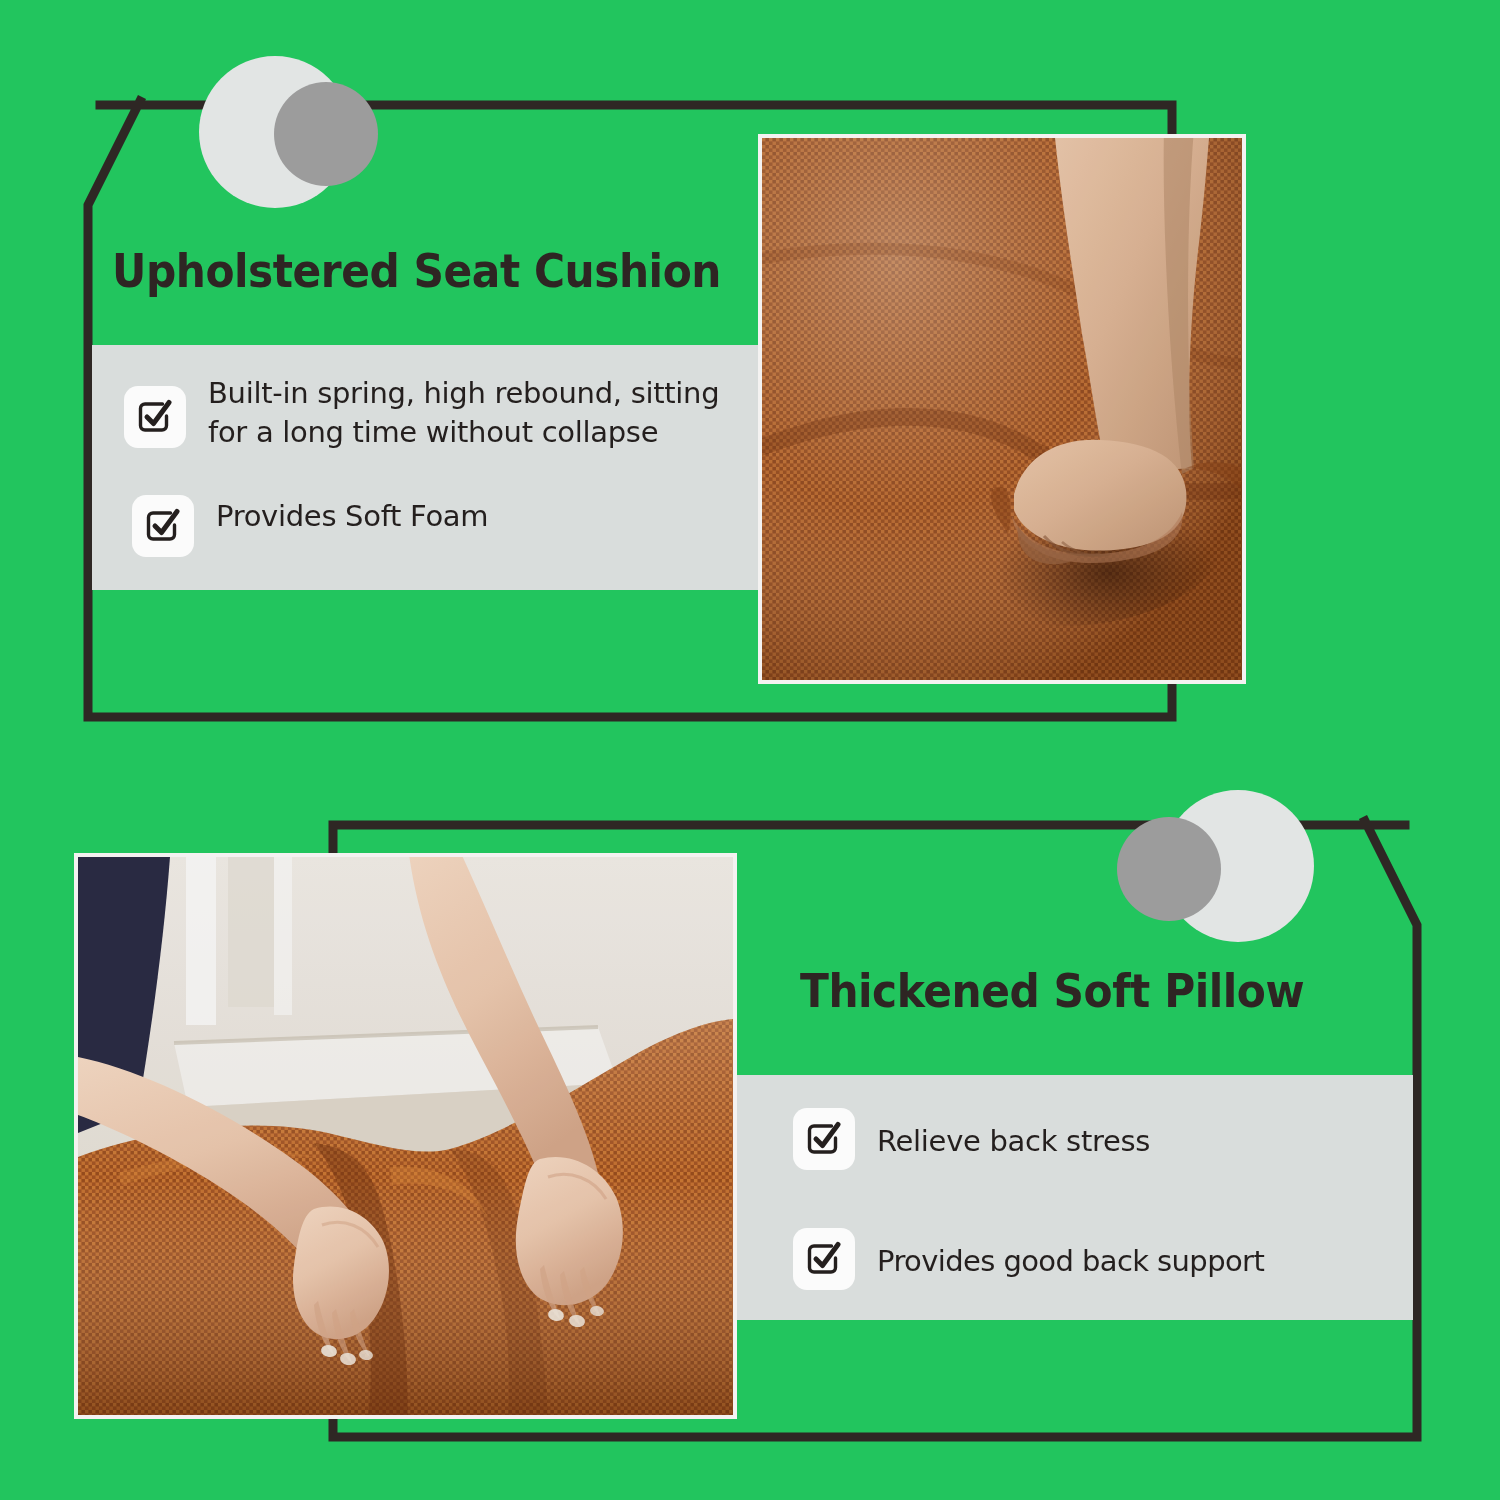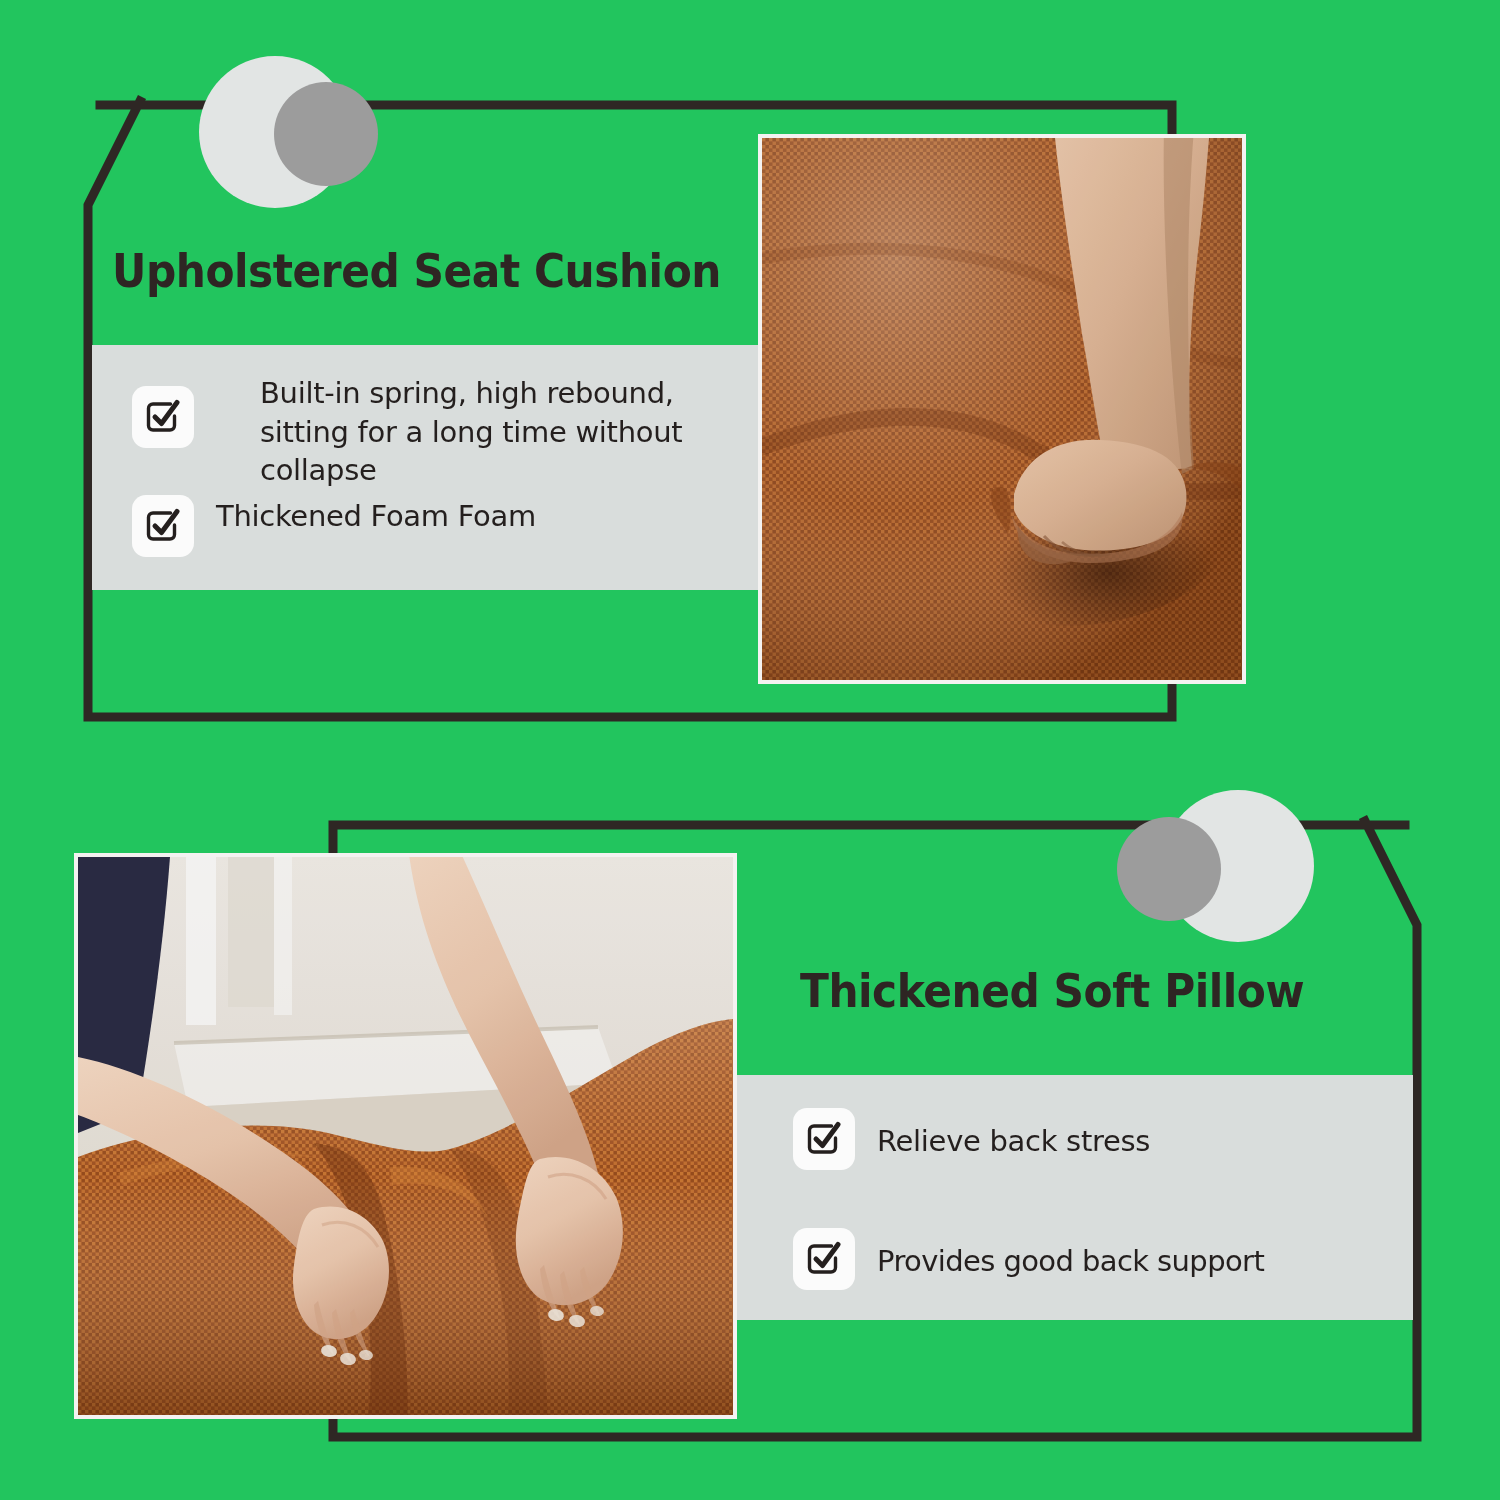--- a/index.html
+++ b/index.html
@@ -121,21 +121,21 @@
     font-family: "DejaVu Sans", sans-serif;
     font-size: 29px;
     line-height: 1.33;
     font-weight: 500;
     letter-spacing: -0.3px;
     padding-top: 2px;
   }
   .feature-text.tight { letter-spacing: -0.6px; }
 
   
-  .row-t1 { left: 132px; top: 372px; width: 620px; gap: 44px; }
+  .row-t1 { left: 124px; top: 372px; width: 620px; }
   .row-t1 .check-badge { margin-top: 14px; }
   .row-t2 { left: 132px; top: 495px; width: 620px; }
 
   
   .row-b1 { left: 793px; top: 1108px; width: 620px; }
   .row-b2 { left: 793px; top: 1228px; width: 640px; }
   .row-b1 .feature-text, .row-b2 .feature-text { padding-top: 14px; }
 </style>
 </head>
 <body>
@@ -167,21 +167,21 @@
     <div class="feature-text">Built-in spring, high rebound, sitting for a long time without collapse</div>
   </div>
 
   <div class="feature-row row-t2">
     <div class="check-badge">
       <svg width="40" height="40" viewBox="0 0 40 40" fill="none">
         <path d="M27.5 7 L10 7 A4.5 4.5 0 0 0 5.5 11.5 L5.5 28.5 A4.5 4.5 0 0 0 10 33 L27 33 A4.5 4.5 0 0 0 31.5 28.5 L31.5 19" stroke="#241f1e" stroke-width="3.4" stroke-linecap="round" fill="none"></path>
         <path d="M12 20 L18.5 26.5 L34 5.5" stroke="#241f1e" stroke-width="5" stroke-linecap="round" stroke-linejoin="round" fill="none"></path>
       </svg>
     </div>
-    <div class="feature-text">Thickened Foam Foam</div>
+    <div class="feature-text">Provides Soft Foam</div>
   </div>
 
   <div class="photo photo-top">
     <svg viewBox="0 0 480 542" preserveAspectRatio="xMidYMid slice">
       <defs>
         <pattern id="weaveA" width="7" height="7" patternUnits="userSpaceOnUse">
           <rect width="7" height="7" fill="#a9541f"></rect>
           <rect x="0" y="0" width="3.3" height="3.3" fill="#c4702e" opacity="0.85"></rect>
           <rect x="3.6" y="3.6" width="3.3" height="3.3" fill="#c4702e" opacity="0.75"></rect>
           <rect x="3.6" y="0" width="3.3" height="3.3" fill="#7e3a12" opacity="0.55"></rect>

